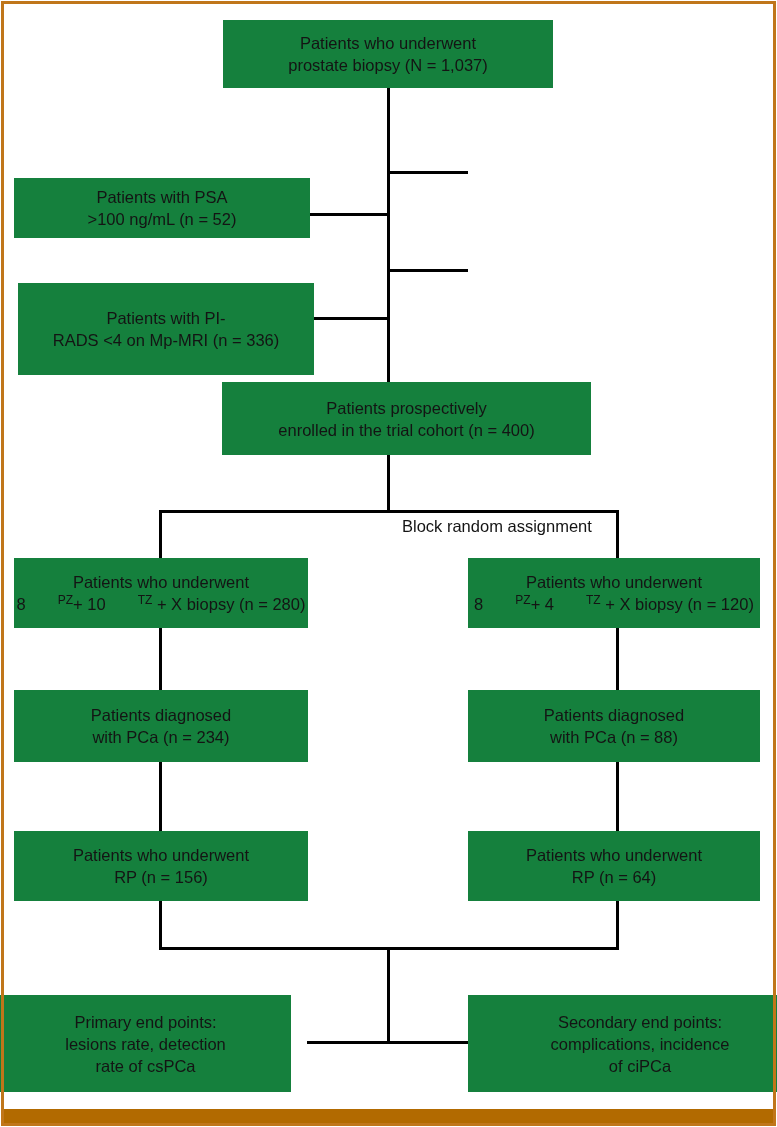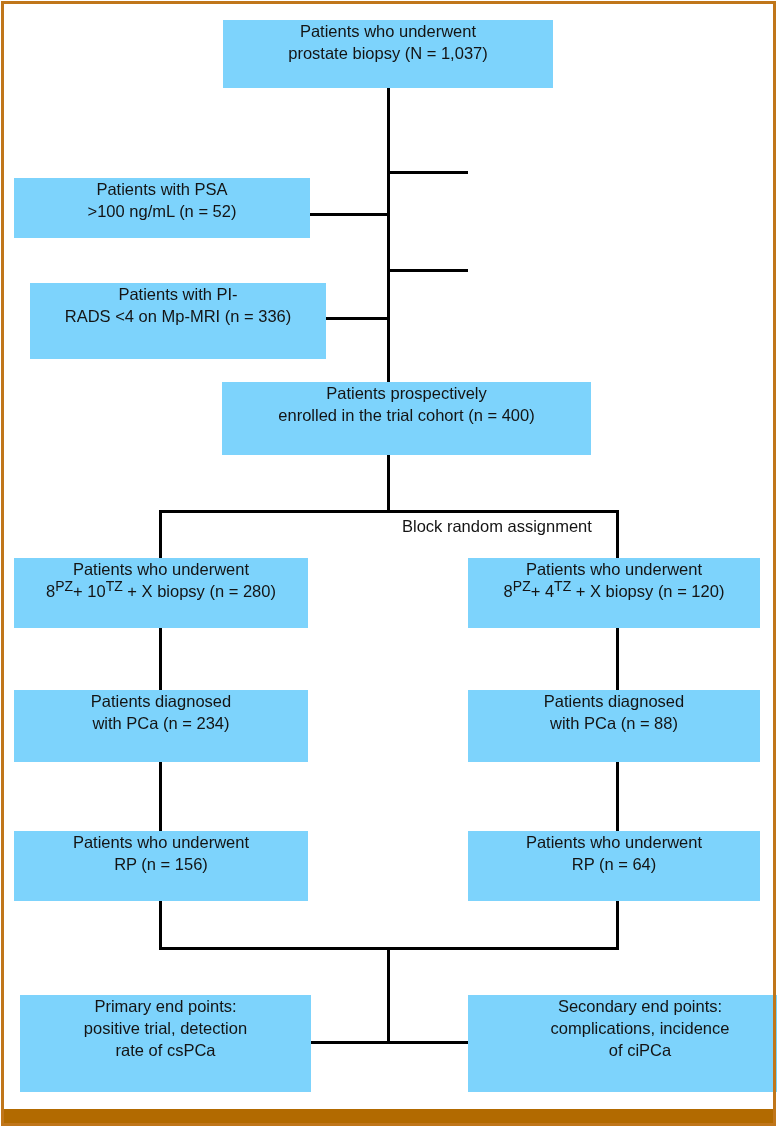--- a/index.html
+++ b/index.html
@@ -15,28 +15,28 @@
     position:absolute;inset:1px;
     border:3px solid #c0761a;
     pointer-events:none;
   }
   .bottom-bar{
     position:absolute;left:2px;right:2px;bottom:2px;height:16px;
     background:#b26a00;
   }
   .box{
     position:absolute;
-    background:#7dd3fc;
+    background:#15803d;
     display:flex;flex-direction:column;
-    align-items:center;justify-content:flex-start;
+    align-items:center;justify-content:center;
     text-align:center;
     font-size:16.5px;line-height:22px;
   }
   .bl{white-space:nowrap;}
-  .bl sup{font-size:14px;line-height:0;}
+  .bl sup{font-size:12px;line-height:0;margin-left:32px;}
   .line{position:absolute;background:#000000;}
   .float-label{
     position:absolute;
     font-size:16.5px;line-height:22px;
     white-space:nowrap;
     color:#141414;
     margin-top:48px;
   }
 </style>
 </head>
@@ -72,21 +72,21 @@
     <div class="bl">prostate biopsy (N = 1,037)</div>
   </div>
 
 
   <div class="box" style="left:14px;top:178px;width:296px;height:60px">
     <div class="bl">Patients with PSA</div>
     <div class="bl">&gt;100 ng/mL (n = 52)</div>
   </div>
 
 
-  <div class="box" style="left:30px;top:283px;width:296px;height:76px">
+  <div class="box" style="left:18px;top:283px;width:296px;height:92px">
     <div class="bl">Patients with PI-</div>
     <div class="bl">RADS &lt;4 on Mp-MRI (n = 336)</div>
   </div>
 
   <div class="box" style="left:222px;top:382px;width:369px;height:73px">
     <div class="bl">Patients prospectively</div>
     <div class="bl">enrolled in the trial cohort (n = 400)</div>
   </div>
 
   <div class="float-label" style="left:402px;top:467px">Block random assignment</div>
@@ -114,23 +114,23 @@
   <div class="box" style="left:14px;top:831px;width:294px;height:70px">
     <div class="bl">Patients who underwent</div>
     <div class="bl">RP (n = 156)</div>
   </div>
 
   <div class="box" style="left:468px;top:831px;width:292px;height:70px">
     <div class="bl">Patients who underwent</div>
     <div class="bl">RP (n = 64)</div>
   </div>
 
-  <div class="box" style="left:20px;top:995px;width:291px;height:97px">
+  <div class="box" style="left:0;top:995px;width:291px;height:97px">
     <div class="bl">Primary end points:</div>
-    <div class="bl">positive trial, detection</div>
+    <div class="bl">lesions rate, detection</div>
     <div class="bl">rate of csPCa</div>
   </div>
 
   <div class="box" style="left:468px;top:995px;width:344px;height:97px">
     <div class="bl">Secondary end points:</div>
     <div class="bl">complications, incidence</div>
     <div class="bl">of ciPCa</div>
   </div>
 
   <div class="bottom-bar"></div>

